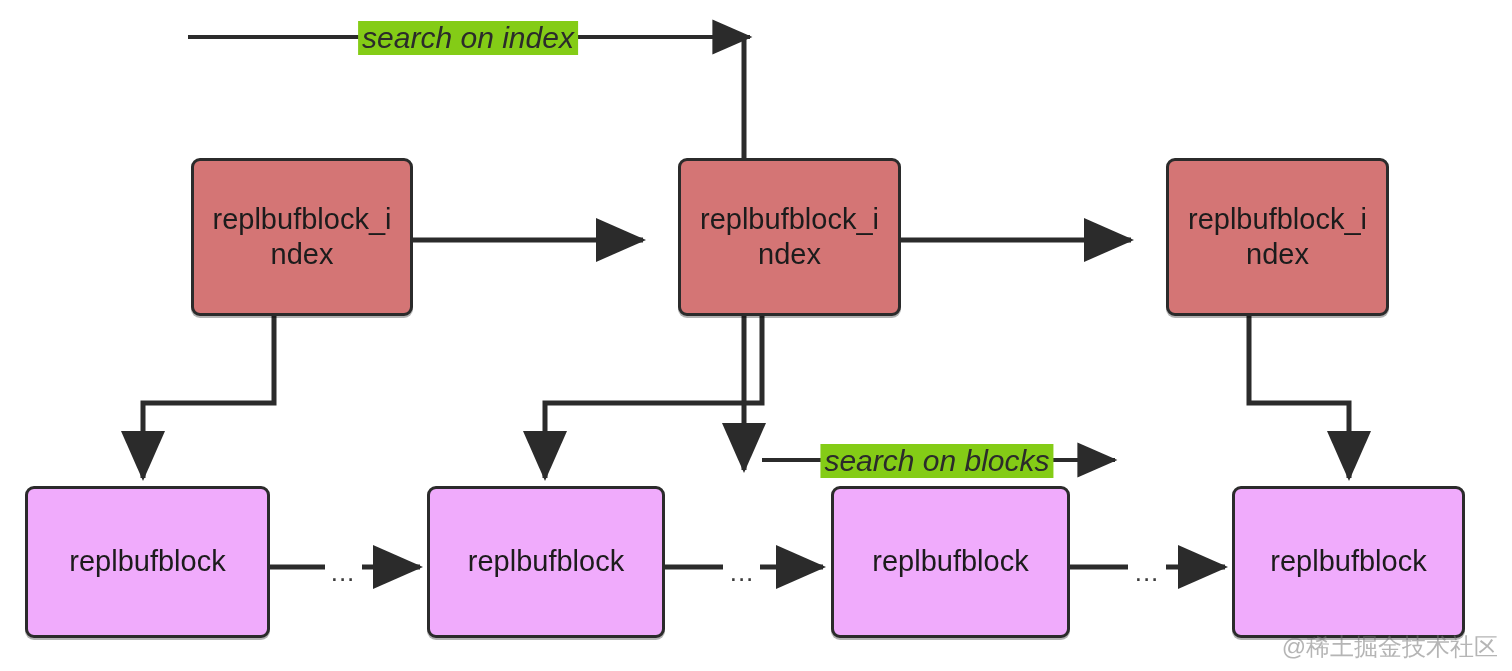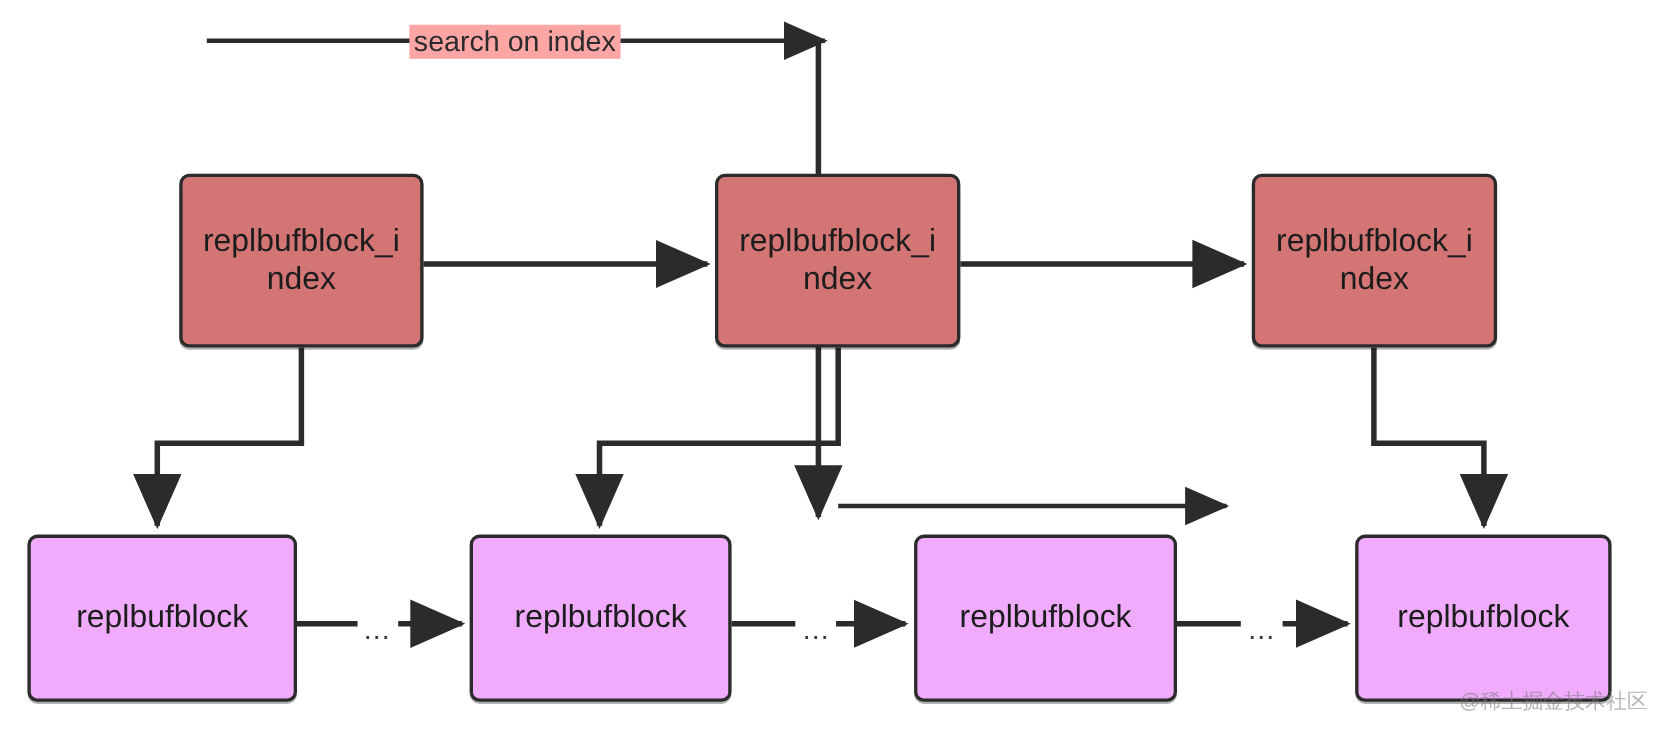--- a/index.html
+++ b/index.html
@@ -34,48 +34,50 @@
     text-align: center;
     color: #1c1c1c;
     line-height: 1.22;
     box-shadow: 0 2px 0 rgba(0,0,0,0.30);
   }
   .node-index {
     background: #d47575;
     font-size: 29px;
     padding: 0 12px;
     word-break: break-all;
+    margin-left: 28px;
   }
   .node-block {
     background: #f0abfc;
     font-size: 29px;
   }
   .edge-label {
     position: absolute;
     color: #2b2b2b;
-    font-size: 26px;
-    background: #fca5a5;
+    font-size: 30px;
+    background: #84cc16;
     padding: 0 4px;
     white-space: nowrap;
     transform: translate(-50%, -50%);
+    font-style: italic;
   }
   .ellipsis {
     position: absolute;
     color: #3a3a3a;
     font-size: 26px;
     letter-spacing: 1px;
     background: #ffffff;
     padding: 0 3px;
     transform: translate(-50%, -50%);
   }
   .watermark {
     position: absolute;
     right: 14px;
-    bottom: 20px;
-    font-size: 19px;
+    bottom: 8px;
+    font-size: 24px;
     color: rgba(120,120,120,0.55);
     white-space: nowrap;
   }
 </style>
 </head>
 <body>
 
 <div id="stage">
 
   <svg class="edges" viewBox="0 0 1512 671" xmlns="http://www.w3.org/2000/svg">
@@ -125,20 +127,21 @@
       <path d="M665,567 L723,567" stroke="#2b2b2b" stroke-width="5" fill="none"></path>
       <path d="M760,567 L823,567" stroke="#2b2b2b" stroke-width="5" fill="none" marker-end="url(#arrow)"></path>
     </g>
     <g>
       <path d="M1070,567 L1128,567" stroke="#2b2b2b" stroke-width="5" fill="none"></path>
       <path d="M1166,567 L1225,567" stroke="#2b2b2b" stroke-width="5" fill="none" marker-end="url(#arrow)"></path>
     </g>
   </svg>
 
   <div class="edge-label" style="left:468px; top:38px;">search on index</div>
+  <div class="edge-label" style="left:937px; top:461px;">search on blocks</div>
 
   <div class="node node-index" style="left:163px; top:158px; width:222px; height:158px;">replbufblock_index</div>
   <div class="node node-index" style="left:650px; top:158px; width:223px; height:158px;">replbufblock_index</div>
   <div class="node node-index" style="left:1138px; top:158px; width:223px; height:158px;">replbufblock_index</div>
 
   <div class="node node-block" style="left:25px; top:486px; width:245px; height:152px;">replbufblock</div>
   <div class="node node-block" style="left:427px; top:486px; width:238px; height:152px;">replbufblock</div>
   <div class="node node-block" style="left:831px; top:486px; width:239px; height:152px;">replbufblock</div>
   <div class="node node-block" style="left:1232px; top:486px; width:233px; height:152px;">replbufblock</div>
 

